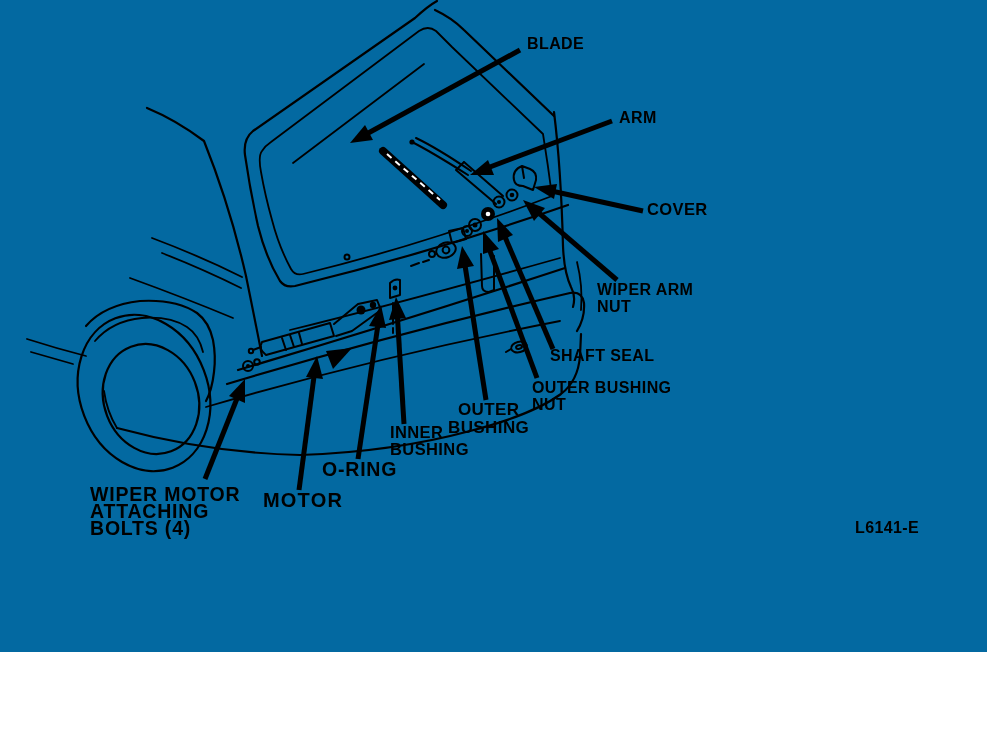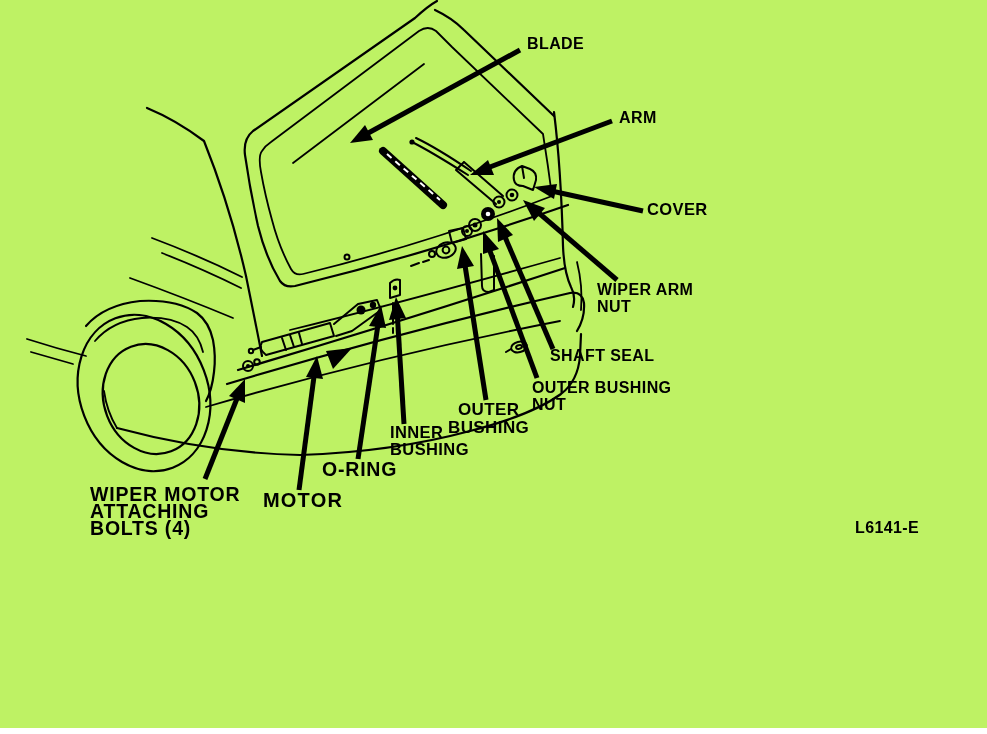--- a/index.html
+++ b/index.html
@@ -1,16 +1,16 @@
 <!DOCTYPE html>
 <html><head>
 <meta charset="utf-8">
 <style>
   html,body{margin:0;padding:0;background:#ffffff;}
-  .stage{position:relative;width:987px;height:728px;background:#bef264;overflow:hidden;}
+  .stage{position:relative;width:987px;height:652px;background:#0369a1;overflow:hidden;}
   svg{display:block;}
   .ln{stroke:#000;fill:none;stroke-width:2.2;stroke-linecap:round;stroke-linejoin:round;}
   .thin{stroke-width:1.8;}
   .part{stroke:#000;fill:none;stroke-width:2;stroke-linecap:round;stroke-linejoin:round;}
   .shaft{stroke:#000;stroke-width:5;fill:none;stroke-linecap:butt;}
   .head{fill:#000;stroke:none;}
   .lbl{font-family:"Liberation Sans","DejaVu Sans",sans-serif;font-weight:700;fill:#000;letter-spacing:0.4px;}
   .s16{font-size:16px;}
   .s165{font-size:16.5px;}
   .s17{font-size:17px;}

